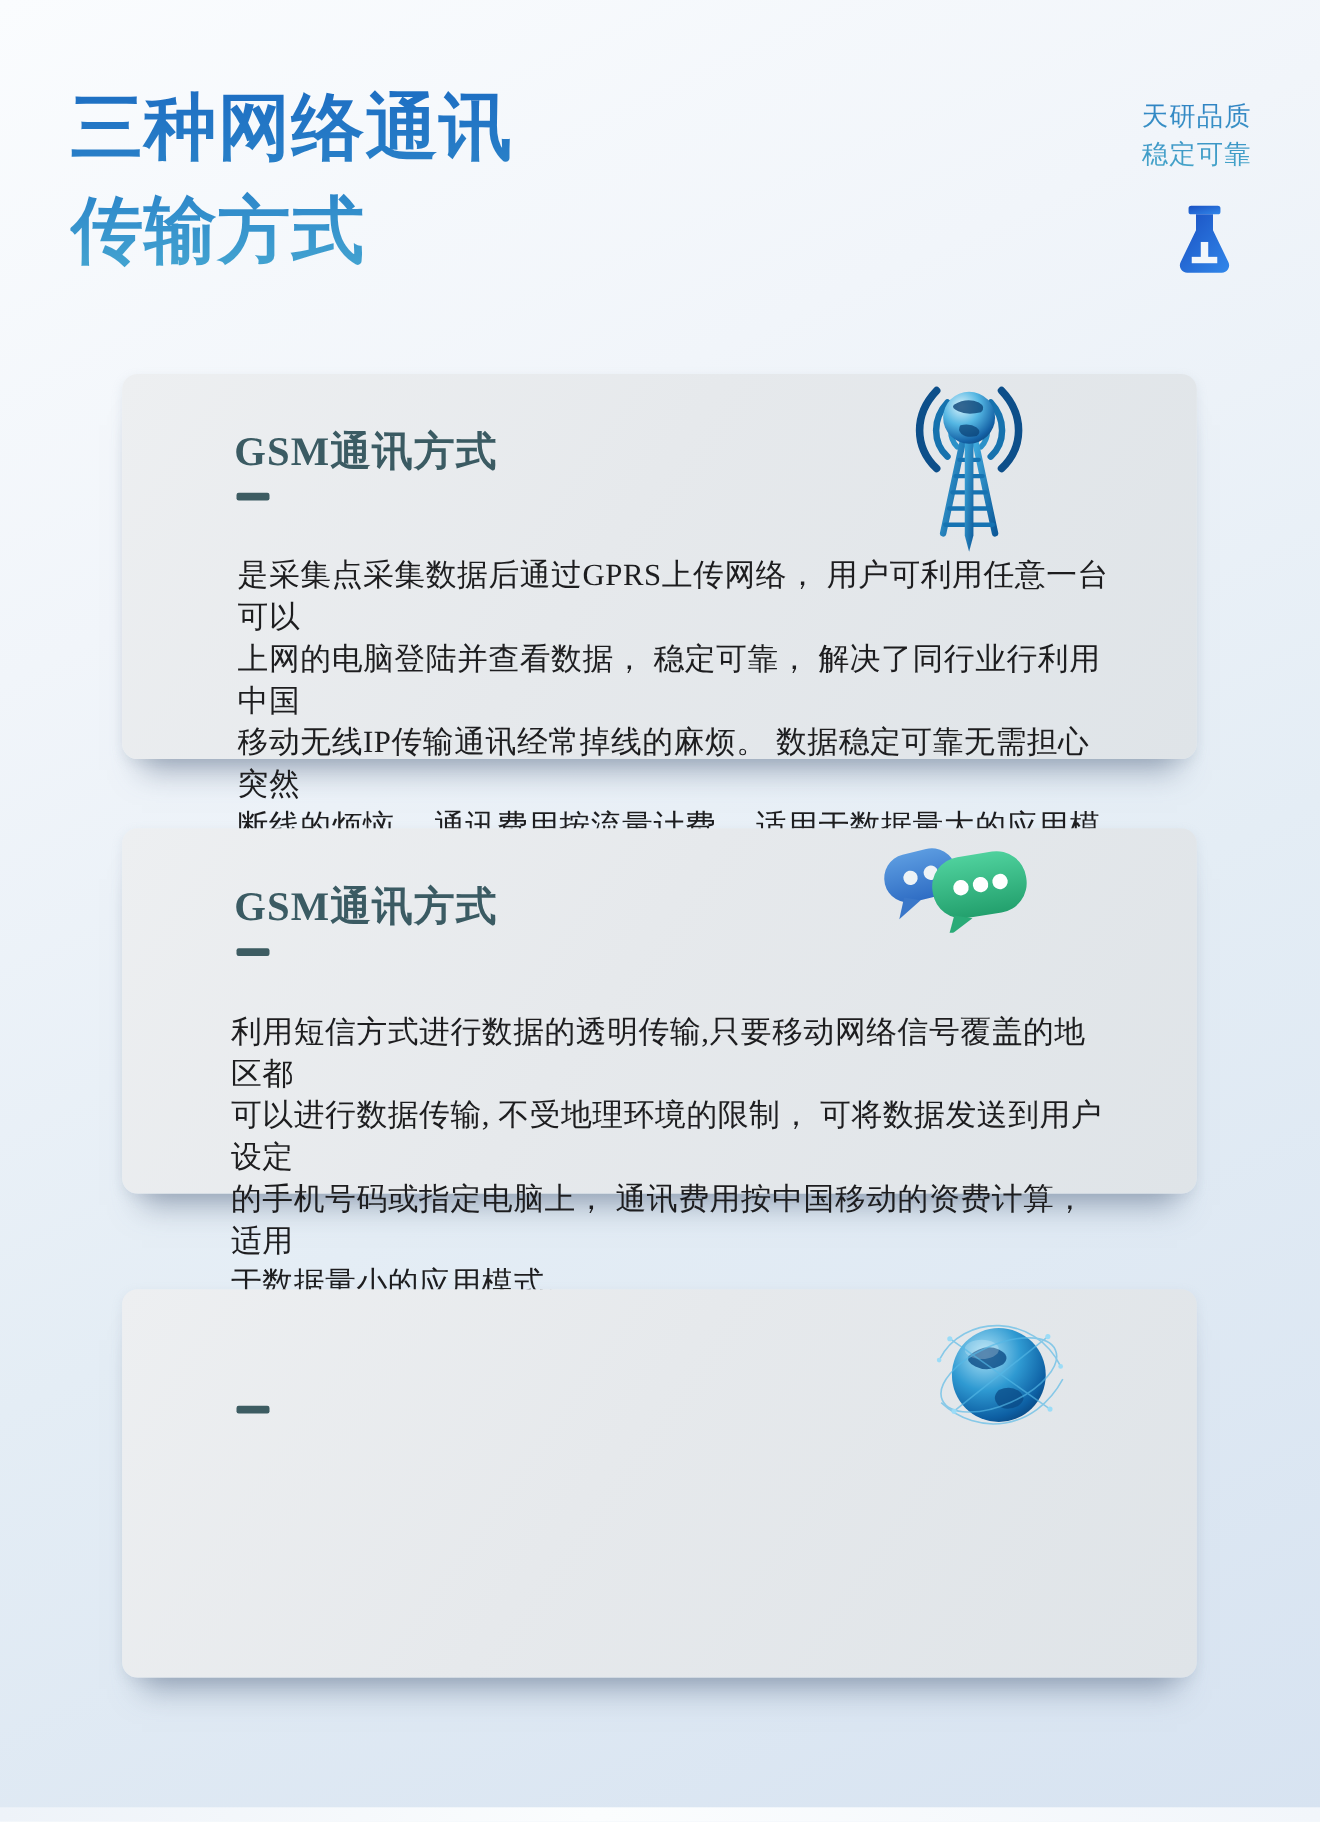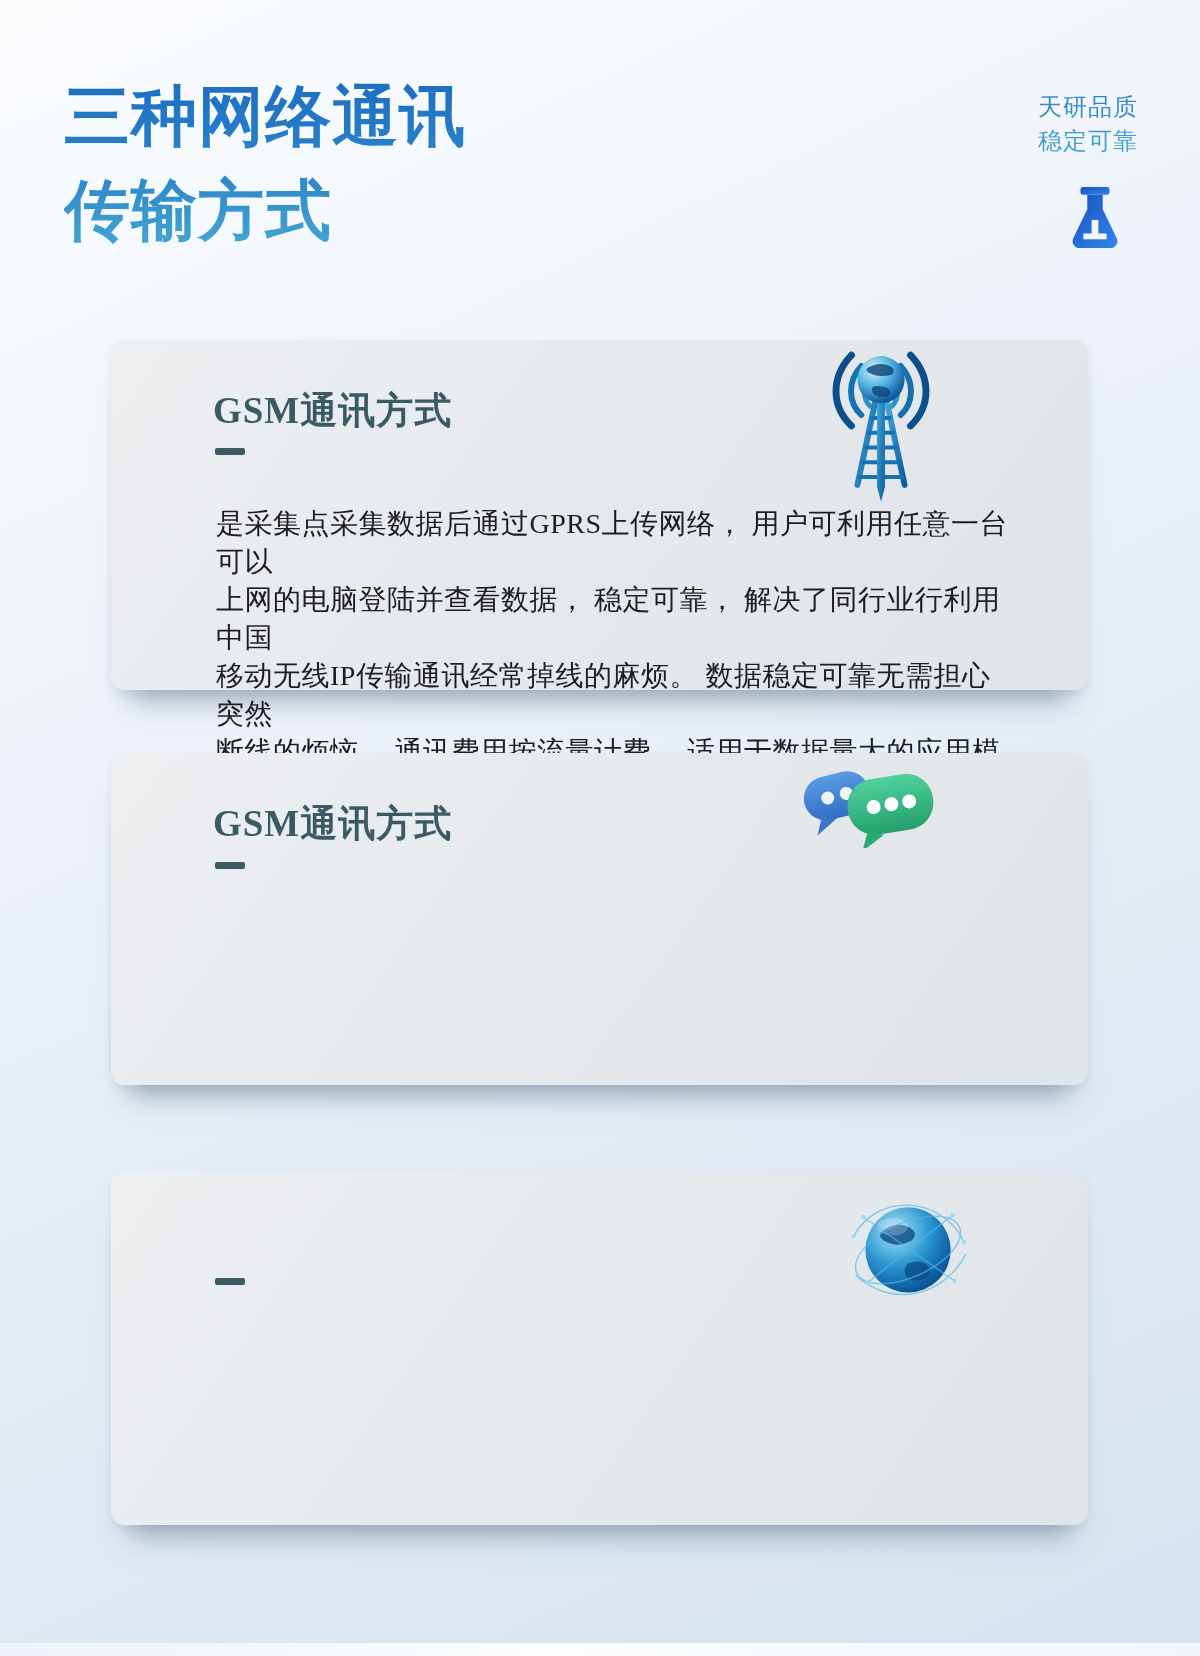--- a/index.html
+++ b/index.html
@@ -116,20 +116,24 @@
       <polygon points="56,60 64,60 64,152 60,167 56,152" fill="url(#gTower1)"></polygon>
       <circle cx="60" cy="43" r="24" fill="url(#gGlobe1)"></circle>
       <path d="M46 31 q12 -7 23 -2 q7 4 2 9 q-13 3 -21 -1 q-7 -3 -4 -6 z" fill="#0b4377" opacity="0.8"></path>
       <path d="M52 50 q9 -2 15 2 q5 4 0 8 q-9 2 -14 -2 q-4 -4 -1 -8 z" fill="#0b4377" opacity="0.75"></path>
     </svg>
   </div>
 
   <div class="card card-2"></div>
   <div class="card-title t2">GSM通讯方式</div>
   <div class="dash d2"></div>
+  <div class="card-body b2">利用短信方式进行数据的透明传输,只要移动网络信号覆盖的地区都
+可以进行数据传输, 不受地理环境的限制， 可将数据发送到用户设定
+的手机号码或指定电脑上， 通讯费用按中国移动的资费计算， 适用
+于数据量小的应用模式。</div>
   <div class="icon-abs i2">
     <svg width="150" height="102" viewBox="0 0 150 102">
       <defs>
         <linearGradient id="gBlueB" x1="0" y1="0" x2="0" y2="1">
           <stop offset="0" stop-color="#5b9be0"></stop>
             <stop offset="1" stop-color="#2f6dc4"></stop>
         </linearGradient>
         <linearGradient id="gGreenB" x1="0" y1="0" x2="0" y2="1">
           <stop offset="0" stop-color="#4fd19d"></stop>
             <stop offset="1" stop-color="#23a06d"></stop>

